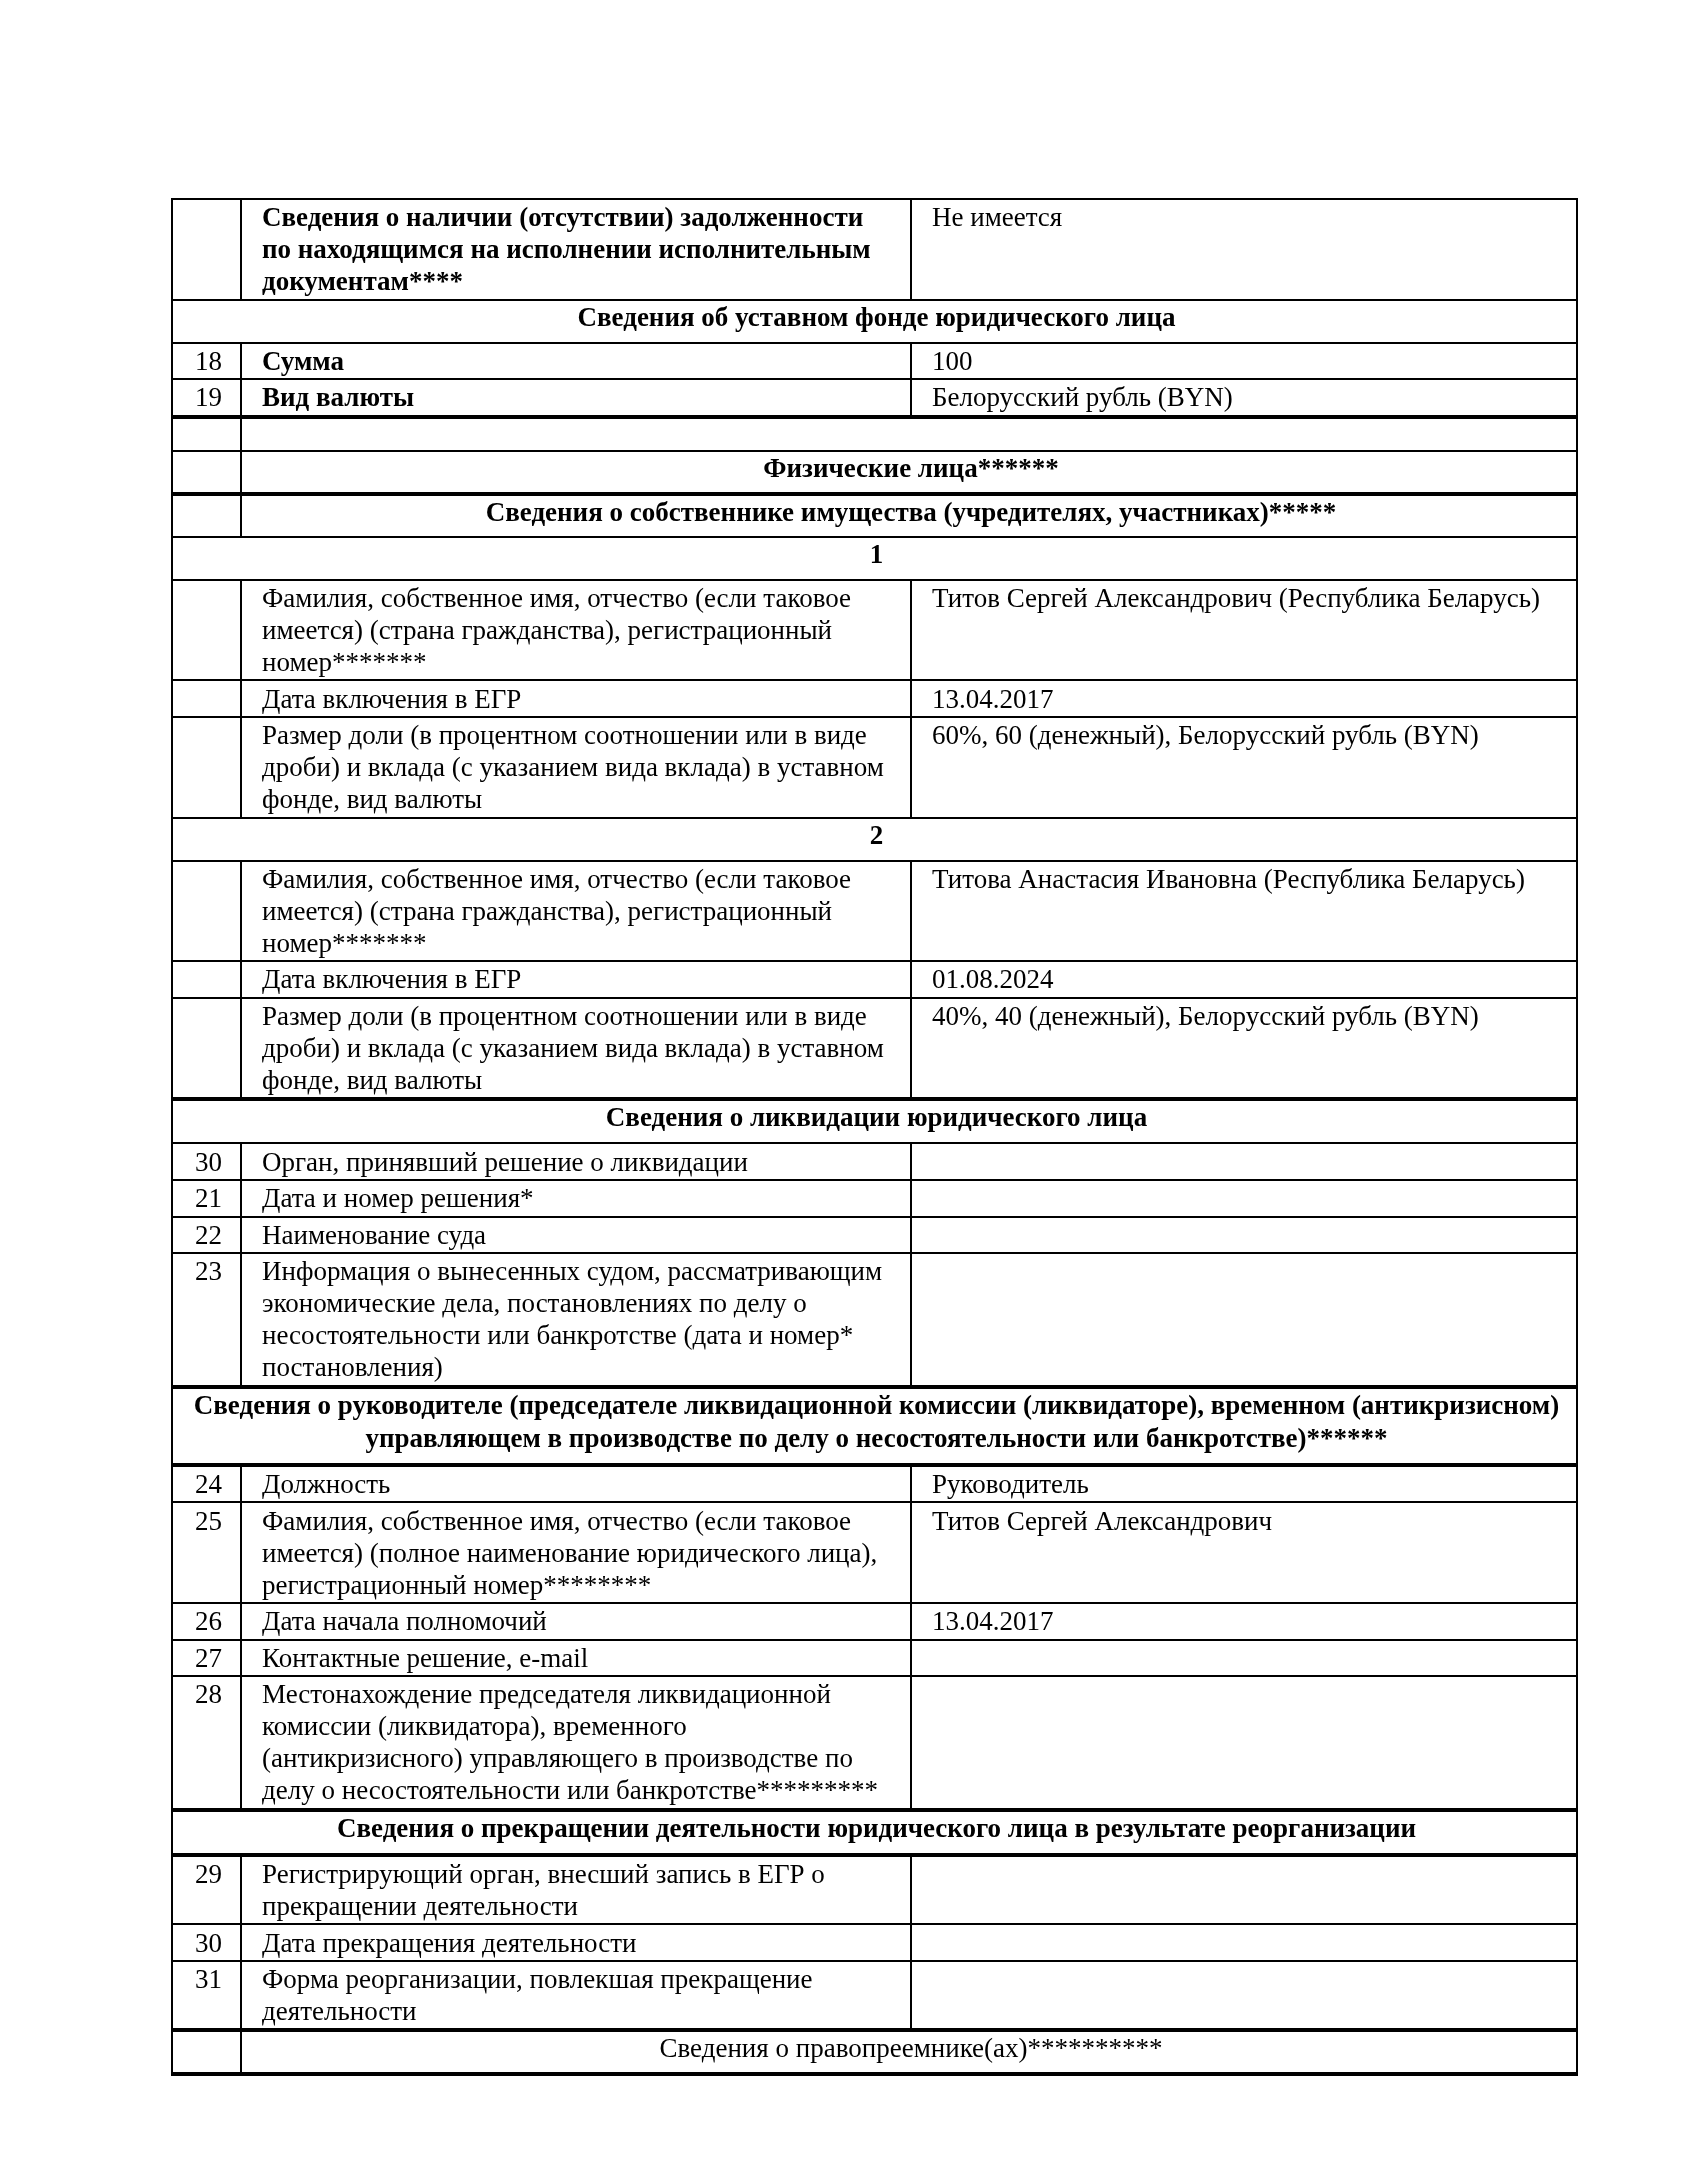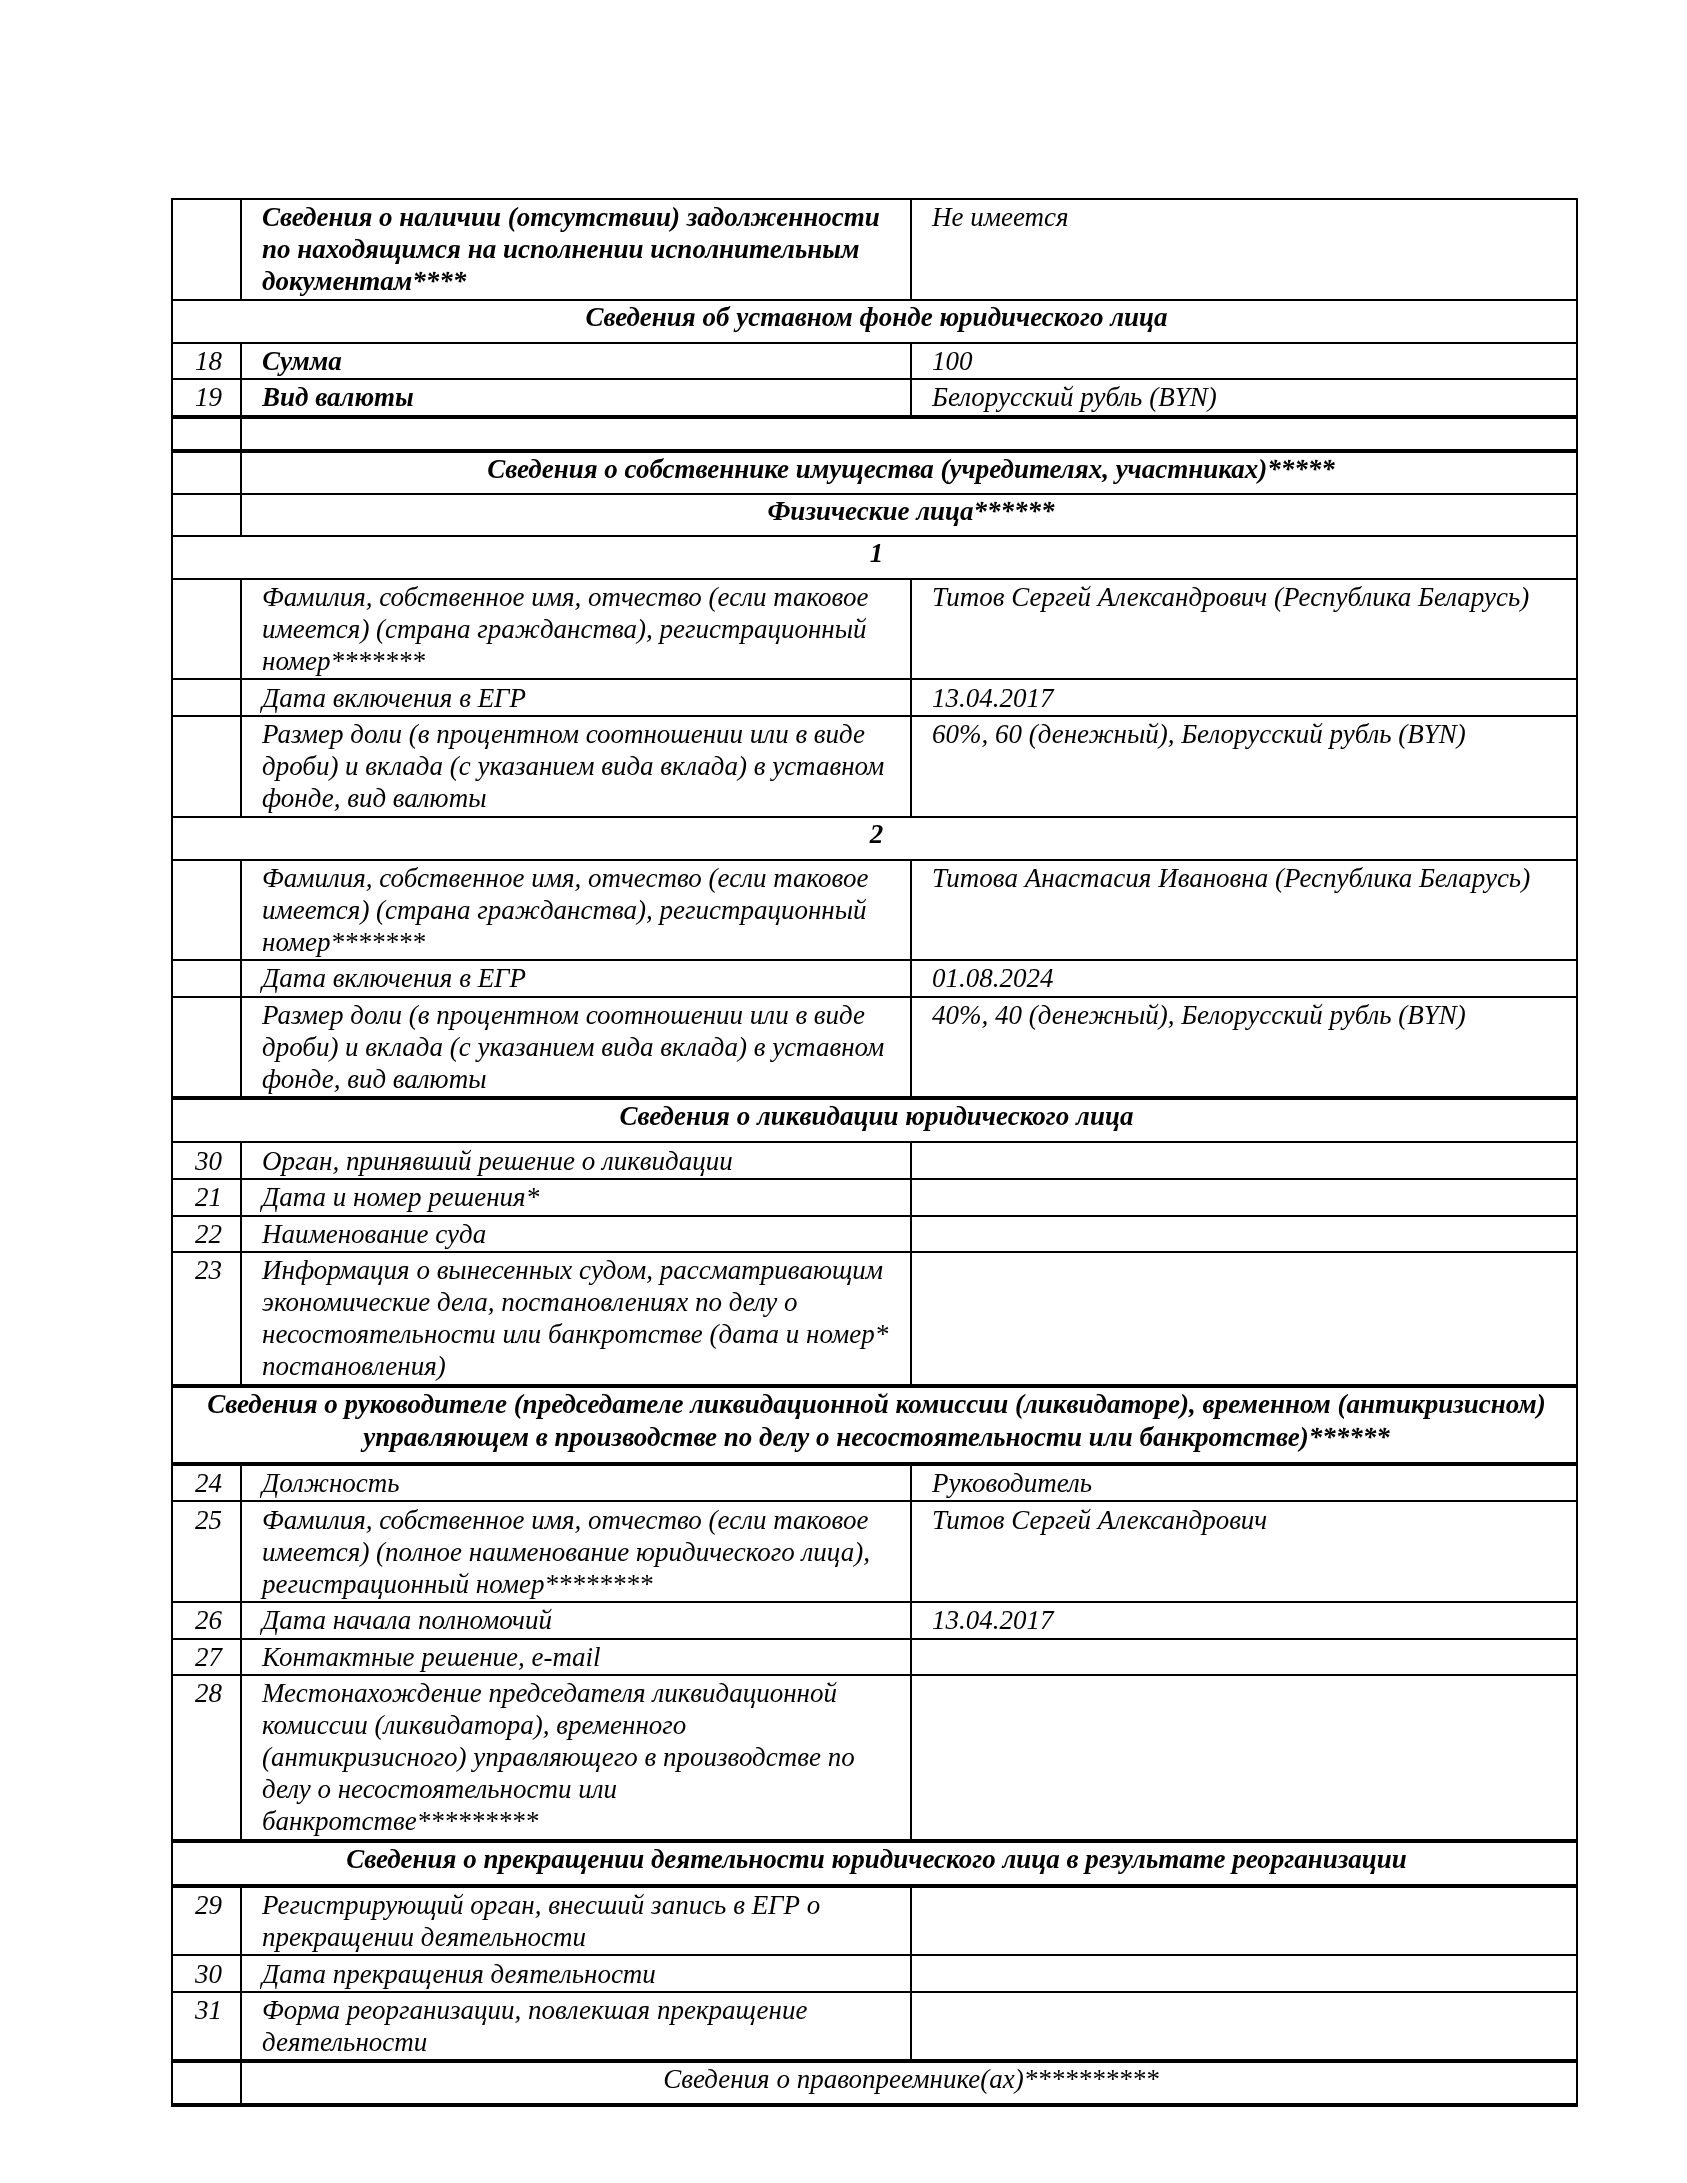--- a/index.html
+++ b/index.html
@@ -17,21 +17,20 @@
   #doc {
     position: absolute;
     left: 171px;
     top: 198px;
     width: 1404px;
   }
   table.registry {
     border-collapse: collapse;
     width: 100%;
     table-layout: fixed;
-    font-style: italic;
   }
   table.registry td {
     border: 2px solid #000000;
     vertical-align: top;
     font-size: 27px;
     line-height: 32px;
     padding: 1.3px 16px 1.3px 20px;
     overflow: hidden;
     word-wrap: break-word;
   }
@@ -87,27 +86,27 @@
         </tr>
         <tr class="h1d">
           <td class="num">19</td>
           <td class="bold">Вид валюты</td>
           <td>Белорусский рубль (BYN)</td>
         </tr>
         <tr class="h1 thick subsec">
           <td class="num"></td>
           <td colspan="2" class="hdr"></td>
         </tr>
+        <tr class="h1 subsec">
+          <td class="num"></td>
+          <td colspan="2" class="hdr b">Физические лица******</td>
+        </tr>
         <tr class="h1 thick subsec">
           <td class="num"></td>
           <td colspan="2" class="hdr b">Сведения о собственнике имущества (учредителях, участниках)*****</td>
-        </tr>
-        <tr class="h1 subsec">
-          <td class="num"></td>
-          <td colspan="2" class="hdr b">Физические лица******</td>
         </tr>
         <tr class="h1 sec">
           <td colspan="3">1</td>
         </tr>
         <tr class="h3">
           <td class="num"></td>
           <td class="">Фамилия, собственное имя, отчество (если таковое имеется) (страна гражданства), регистрационный номер*******</td>
           <td>Титов Сергей Александрович (Республика Беларусь)</td>
         </tr>
         <tr class="h1d">

